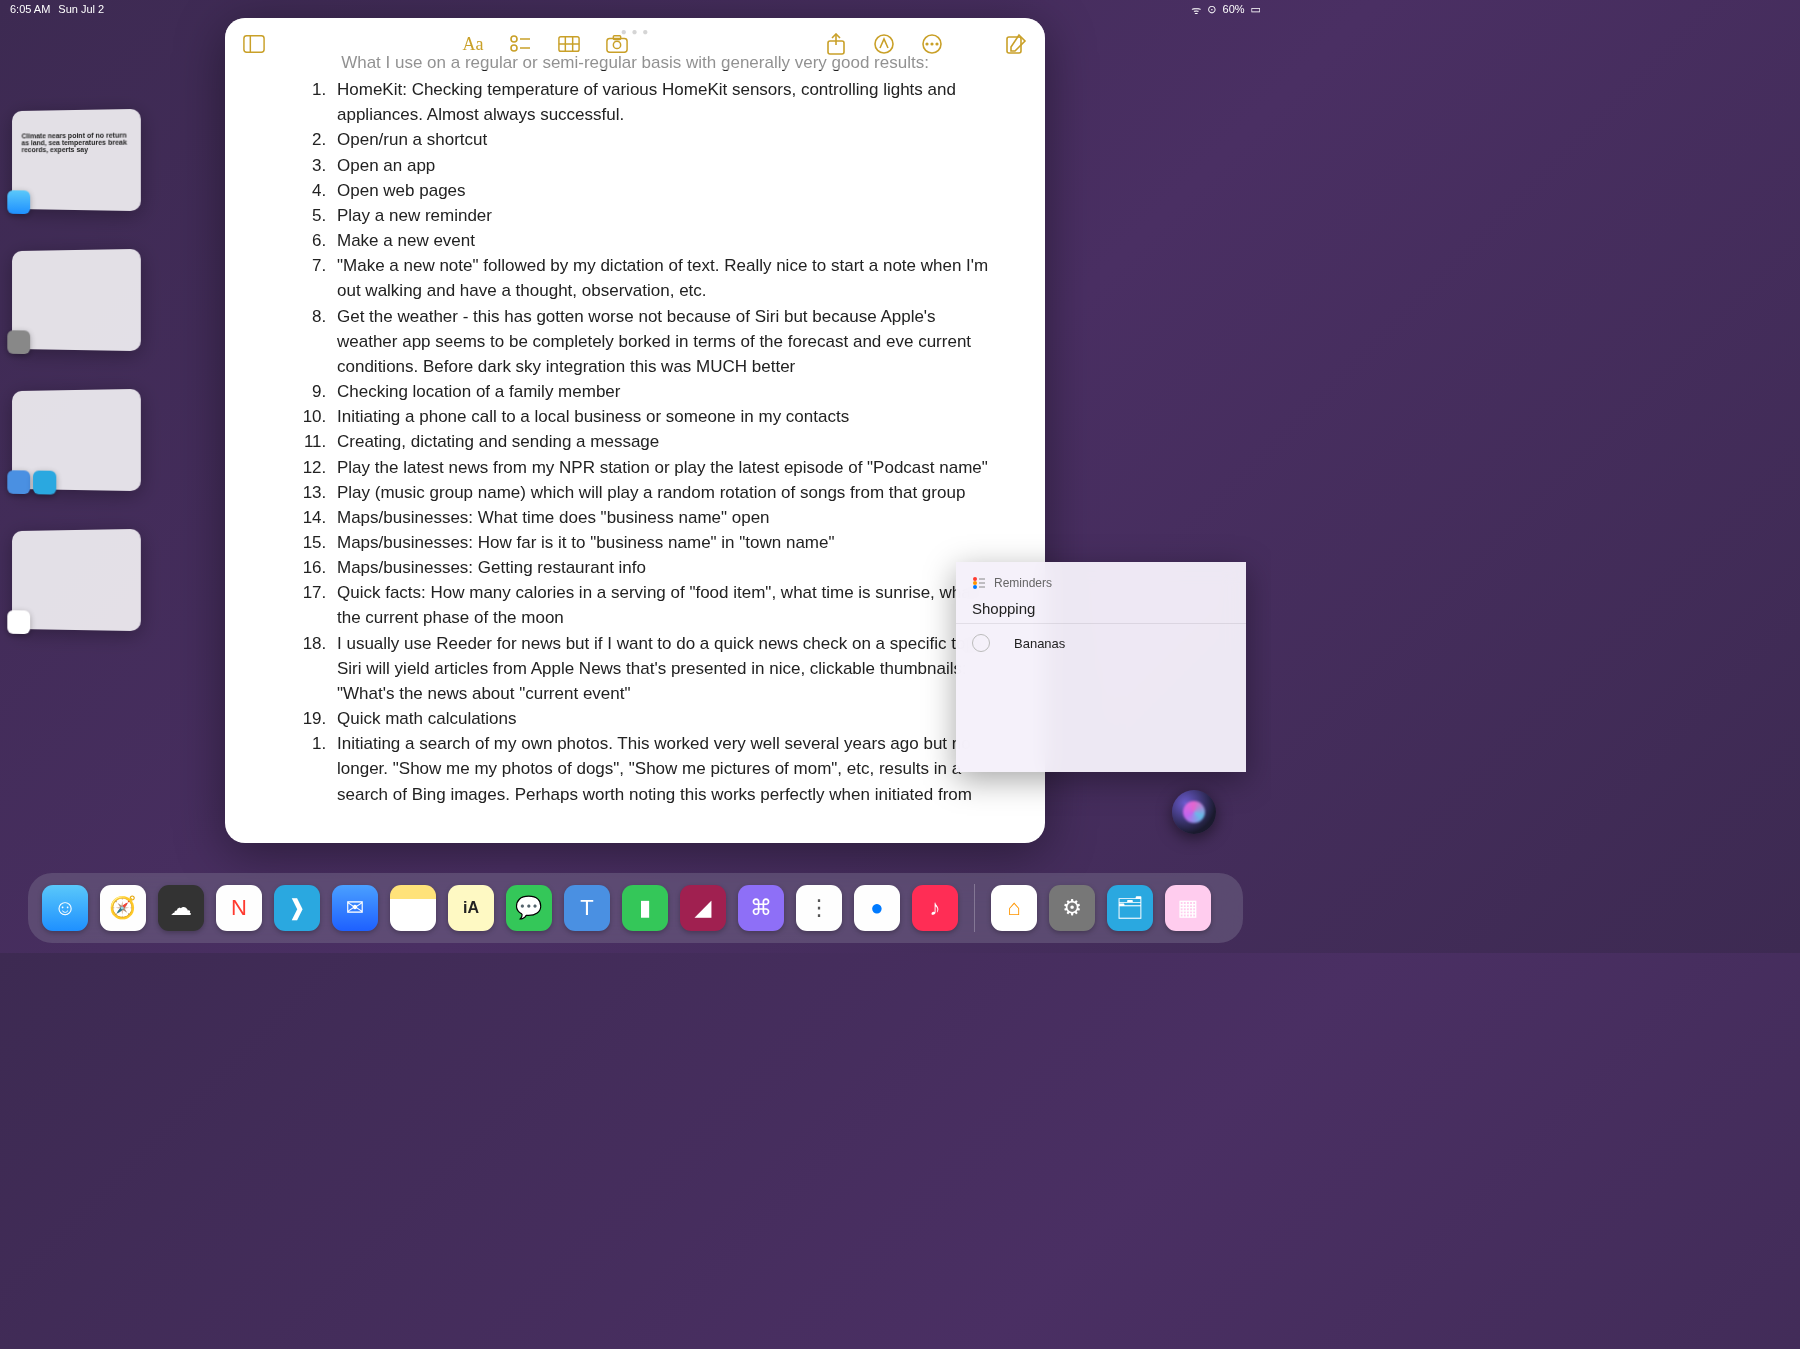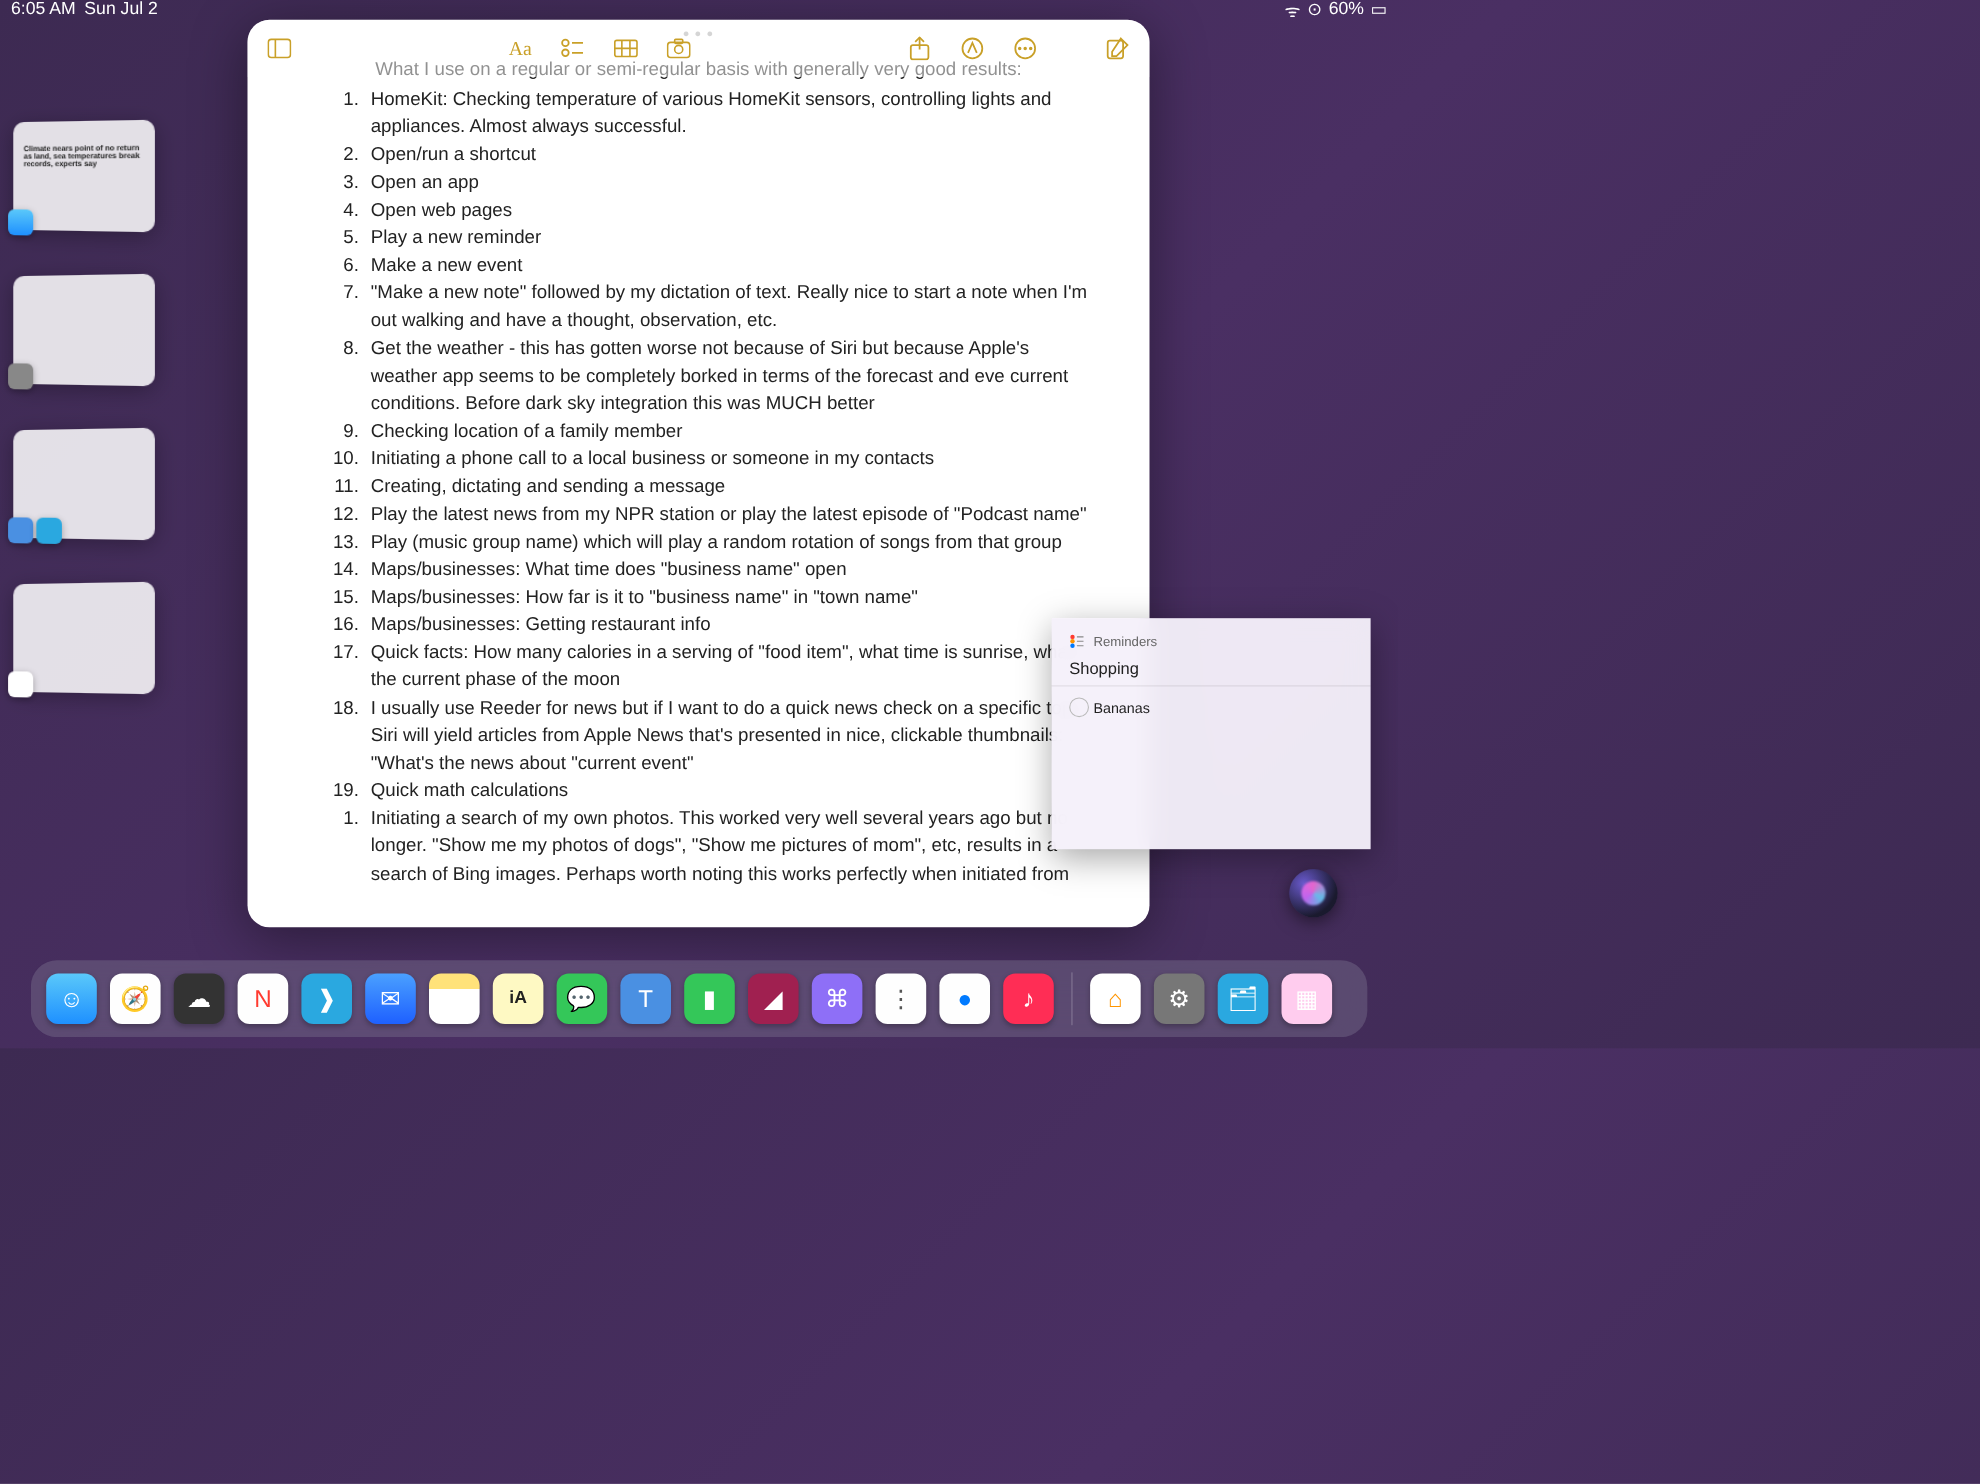--- a/index.html
+++ b/index.html
@@ -7,21 +7,21 @@
   width: 1271px;
   height: 953px;
   background: linear-gradient(135deg, #3d2a52 0%, #4a2f63 50%, #3d2a52 100%);
   font-family: -apple-system, BlinkMacSystemFont, "Helvetica Neue", sans-serif;
   overflow: hidden;
   position: relative;
 }
 .status-bar {
   position: absolute; top: 0; left: 0; right: 0;
   height: 18px; display: flex; justify-content: space-between;
-  padding: 2px 10px; color: #fff; font-size: 16px; align-items: center;
+  padding: 2px 10px; color: #fff; font-size: 11px; align-items: center;
 }
 .status-left { display: flex; gap: 8px; }
 .status-right { display: flex; gap: 6px; align-items: center; }
 
 
 .stage-strip {
   position: absolute; left: 10px; top: 110px;
   display: flex; flex-direction: column; gap: 40px;
 }
 .stage-item {
@@ -99,21 +99,21 @@
   display: flex; flex-direction: column;
 }
 .rem-header {
   display: flex; align-items: center; gap: 8px;
   padding: 0 16px 4px 16px;
   color: #666; font-size: 12px;
 }
 .rem-icon { width: 14px; height: 14px; }
 .rem-title { font-size: 15px; font-weight: 500; color: #222; padding: 6px 16px;
   border-bottom: 1px solid rgba(0,0,0,0.08);}
-.rem-item { display: flex; align-items: center; gap: 4px;
+.rem-item { display: flex; align-items: center; gap: 24px;
   padding: 10px 16px; font-size: 13px; color: #222; }
 .rem-circle { width: 18px; height: 18px; border: 1.5px solid #bbb; border-radius: 50%; }
 .rem-fill { flex: 1; }
 .rem-btn {
   margin: 0 14px;
   height: 38px; border-radius: 10px;
   background: rgba(180,170,190,0.35);
   display: flex; align-items: center; justify-content: center;
   font-size: 14px; font-weight: 500; color: #222;
 }

